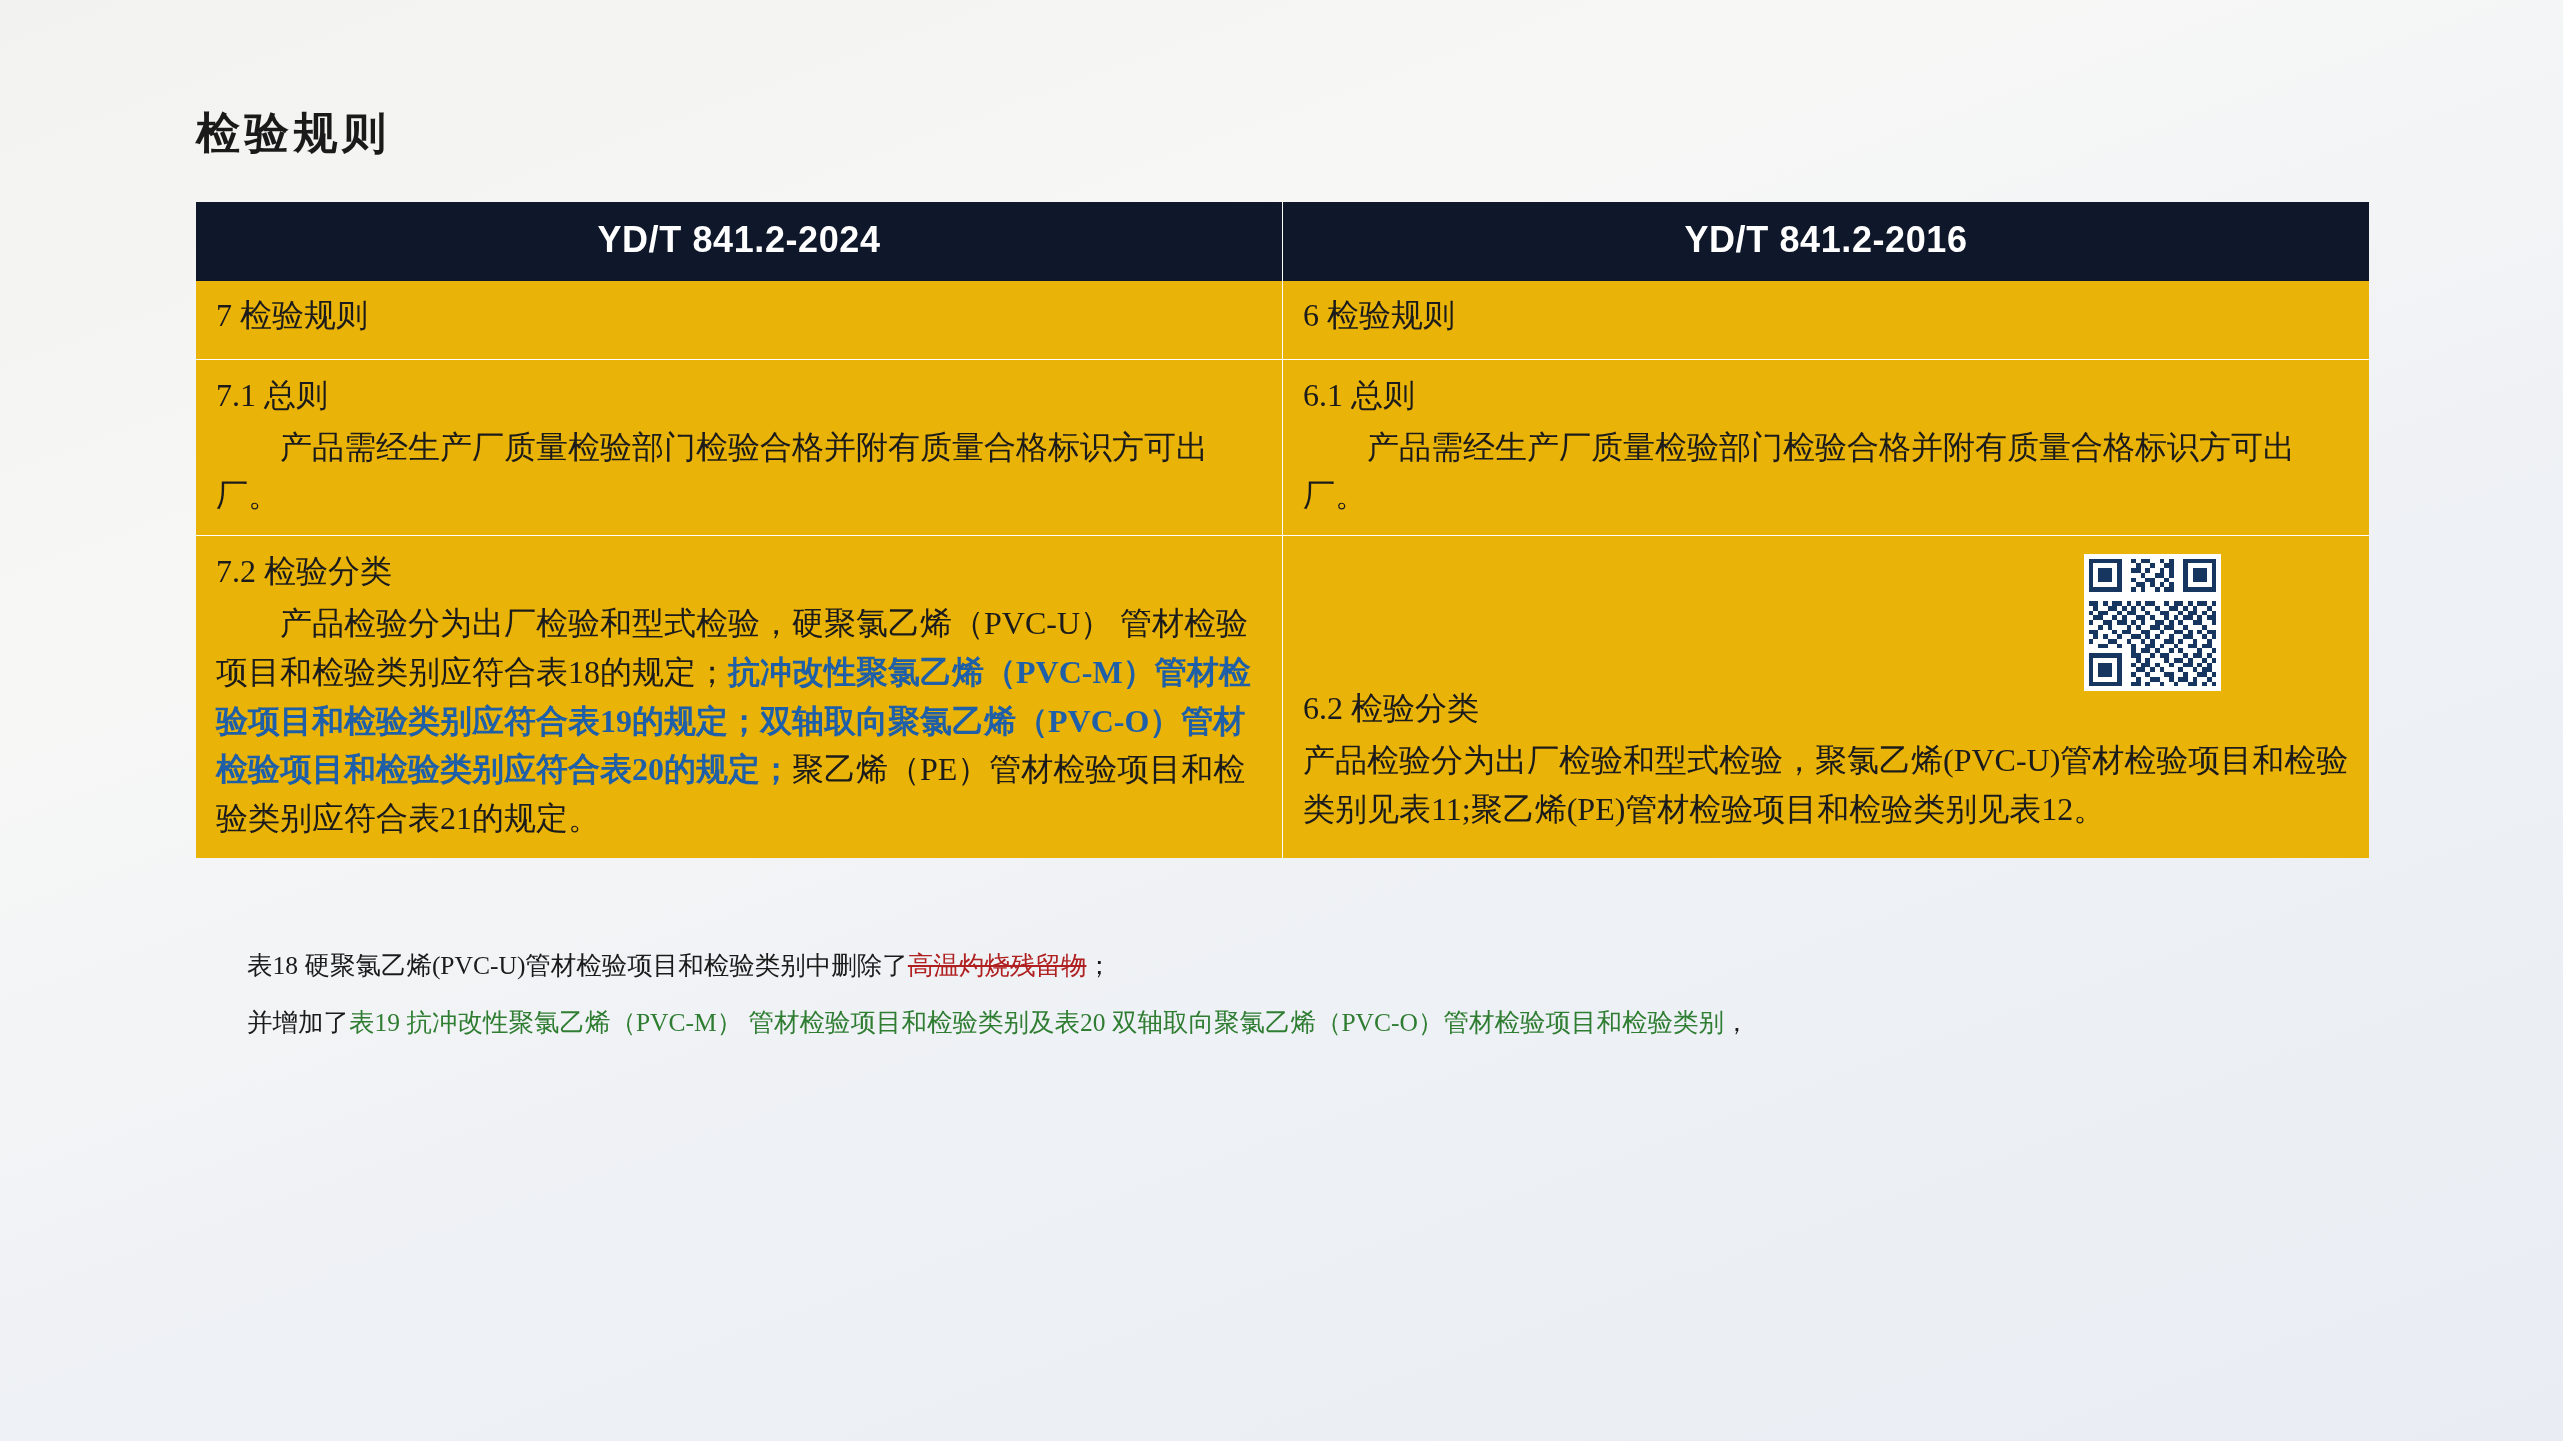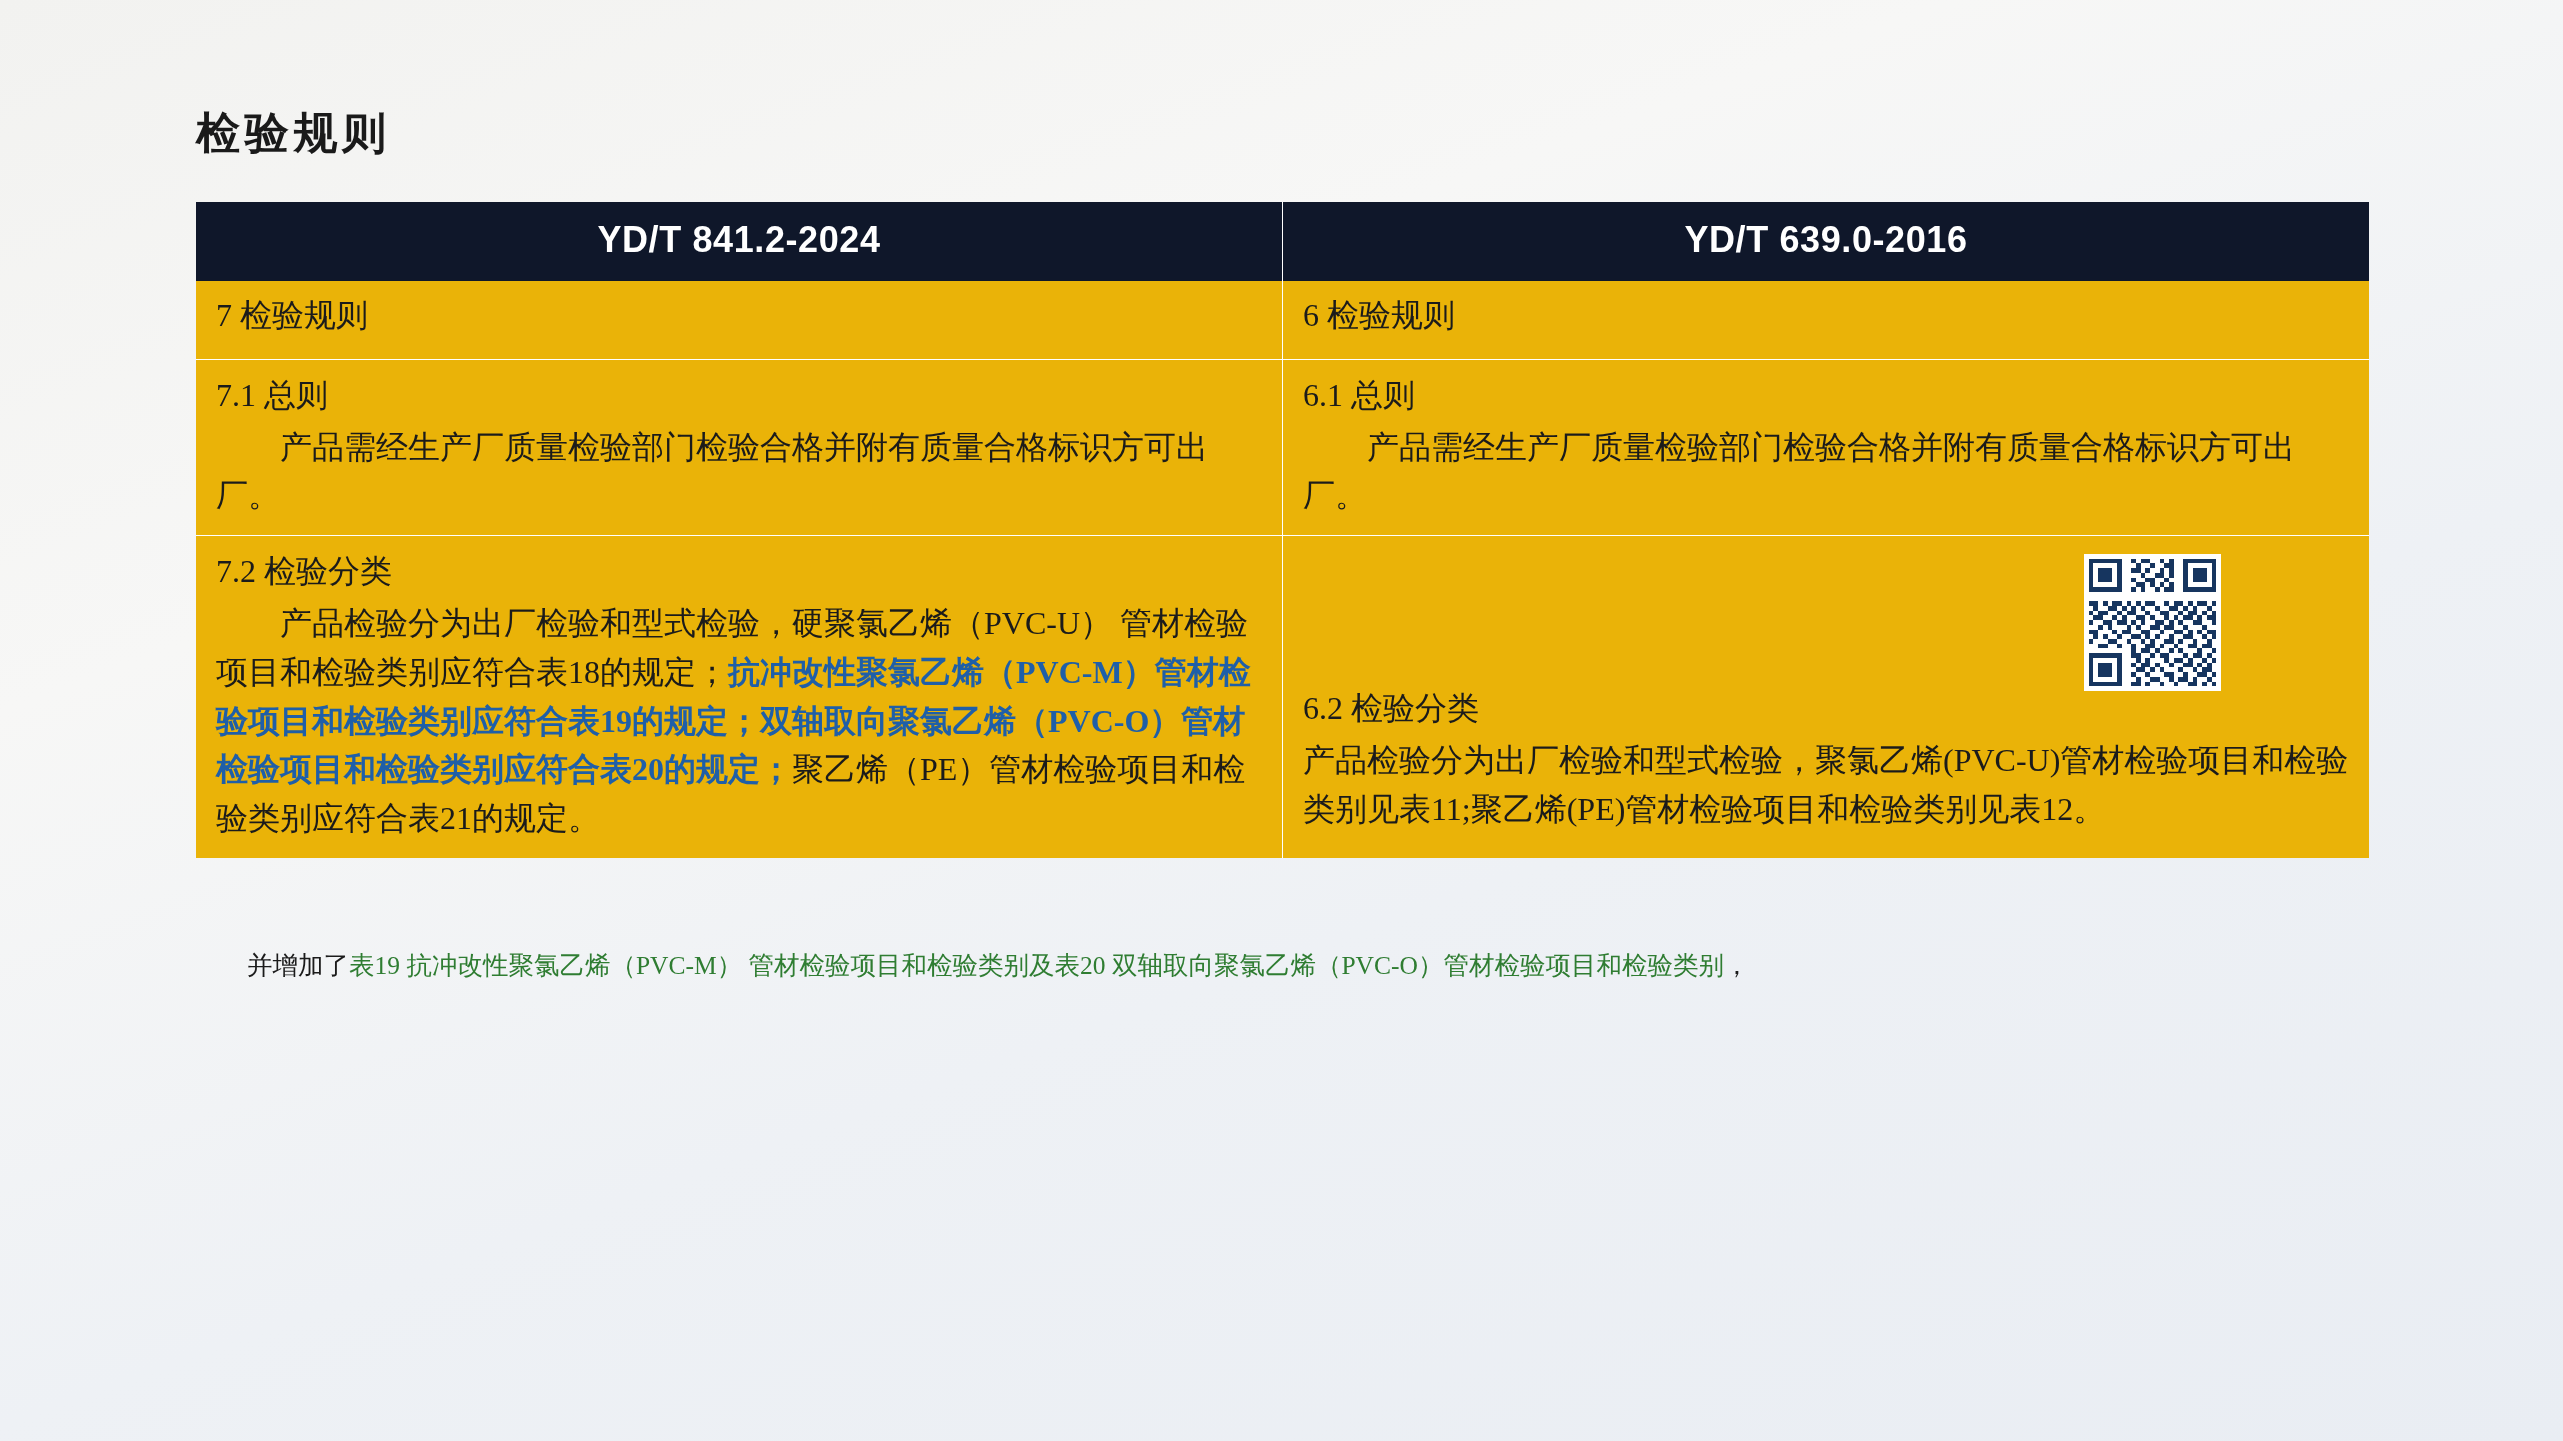--- a/index.html
+++ b/index.html
@@ -113,21 +113,21 @@
 
 <div class="page">
 
   <div class="title">检验规则</div>
 
   <div class="table-wrap">
     <table class="cmp-table">
       <thead>
         <tr>
           <th class="col-left">YD/T 841.2-2024</th>
-          <th class="col-right">YD/T 639.0-2016</th>
+          <th class="col-right">YD/T 841.2-2016</th>
         </tr>
       </thead>
       <tbody>
         <tr>
           <td>
             <p class="hd">7  检验规则</p>
           </td>
           <td>
             <p class="hd">6  检验规则</p>
           </td>
@@ -345,17 +345,18 @@
             <div class="bot-spacer" style="height:137px"></div>
             <p class="hd">6.2  检验分类</p>
             <p class="para-ni">产品检验分为出厂检验和型式检验，聚氯乙烯(PVC-U)管材检验项目和检验类别见表11;聚乙烯(PE)管材检验项目和检验类别见表12。</p>
           </td>
         </tr>
       </tbody>
     </table>
   </div>
 
   <div class="notes">
+    <p><span>表18  硬聚氯乙烯(PVC-U)管材检验项目和检验类别中删除了</span><span class="strike-red">高温灼烧残留物</span><span>；</span></p>
     <p><span>并增加了</span><span class="green">表19  抗冲改性聚氯乙烯（PVC-M） 管材检验项目和检验类别及表20  双轴取向聚氯乙烯（PVC-O）管材检验项目和检验类别</span><span>，</span></p>
   </div>
 
 </div>
 
 
 </body></html>

